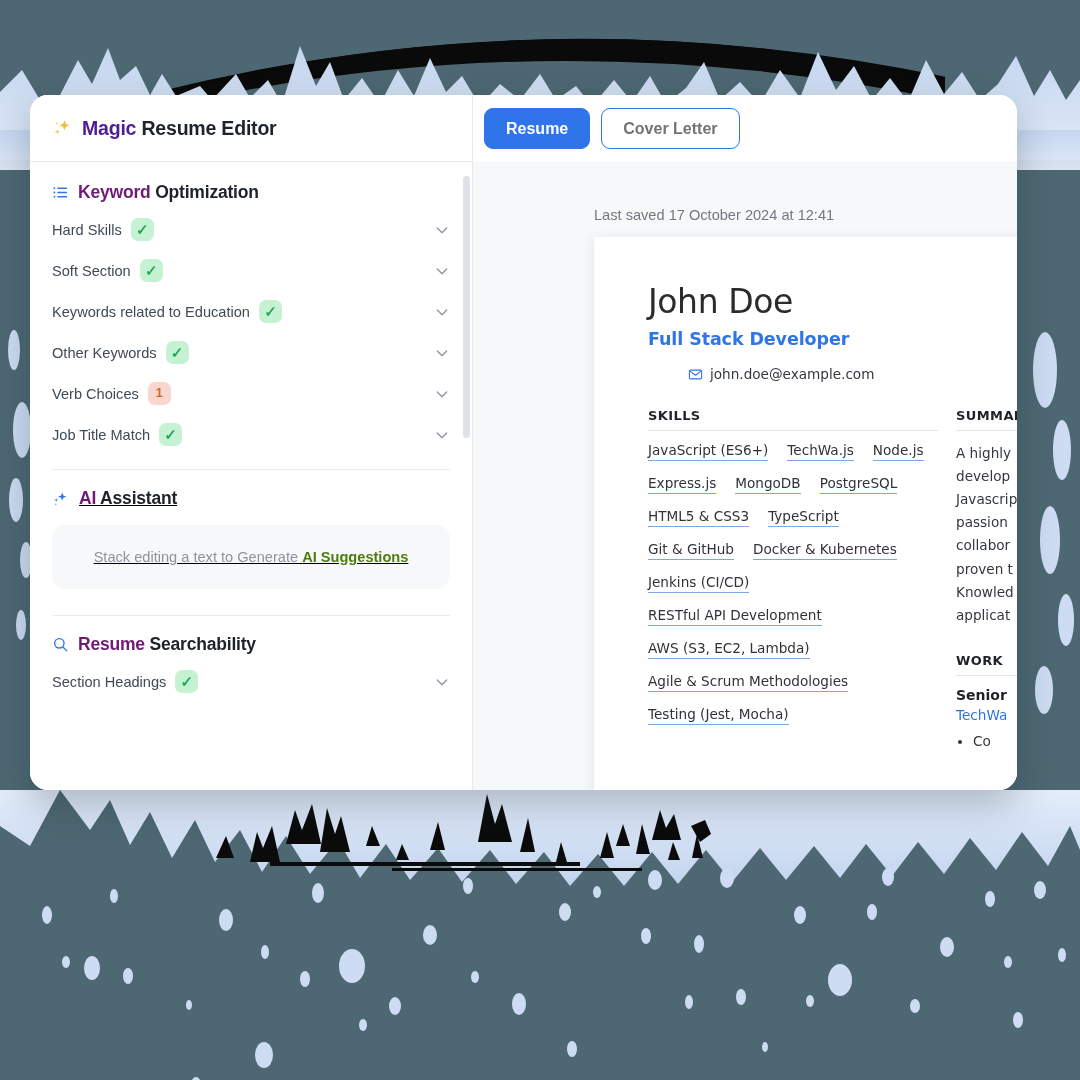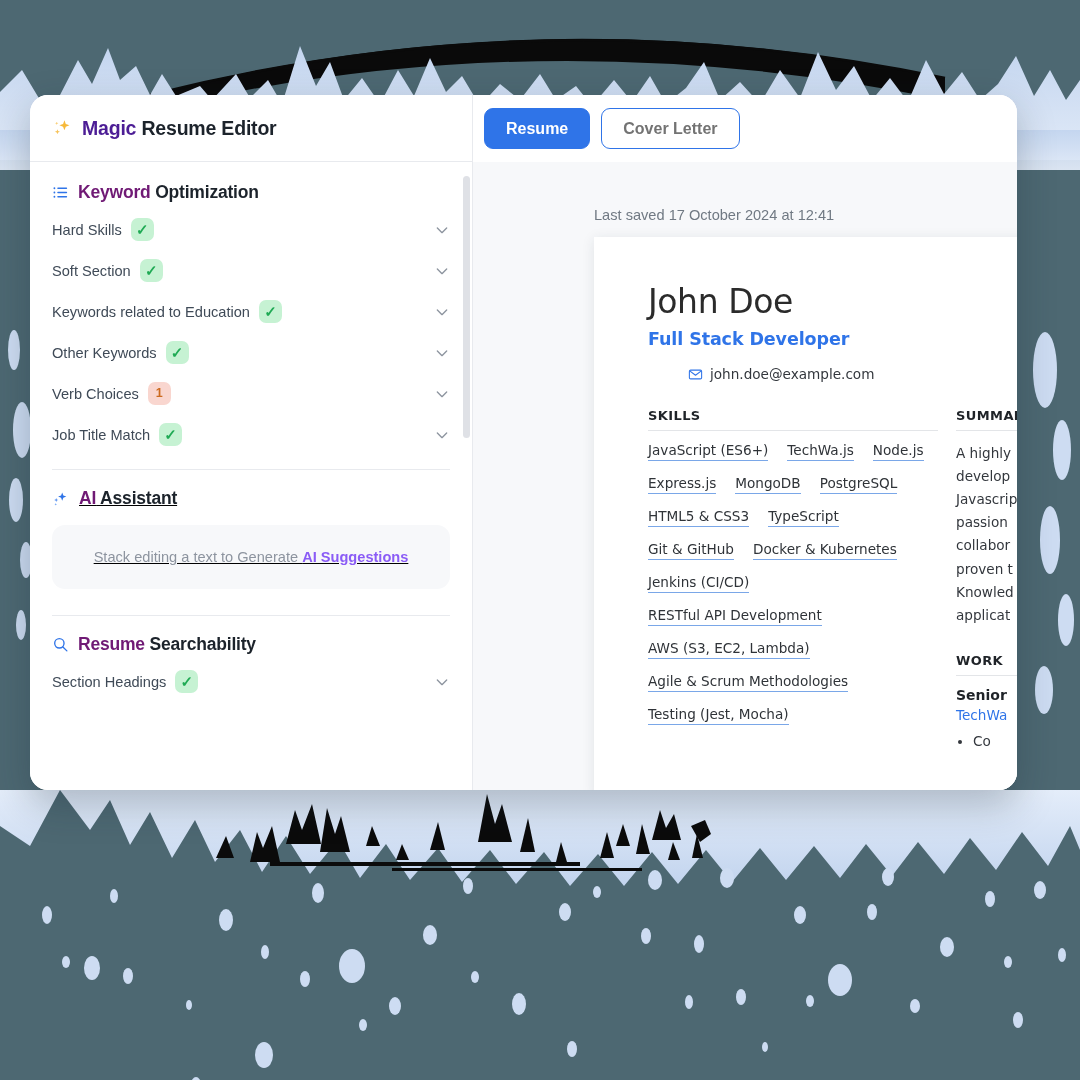--- a/index.html
+++ b/index.html
@@ -87,21 +87,21 @@
 
   .ai-box {
     margin-top: 16px;
     background: #f7f8fa;
     border-radius: 13px;
     height: 64px;
     display: flex; align-items: center; justify-content: center;
     padding: 0 14px;
   }
   .ai-box-text { font-size: 14.6px; color: #8d949f; text-align: center; }
-  .ai-box-text b { color: #8b5cf6; font-weight: 700; }
+  .ai-box-text b { color: #4d7c0f; font-weight: 700; }
 
   #sidebar-scrollbar {
     position: absolute;
     left: 433px; top: 14px;
     width: 7px; height: 262px;
     background: #dfe1e6;
     border-radius: 4px;
   }
 
   

